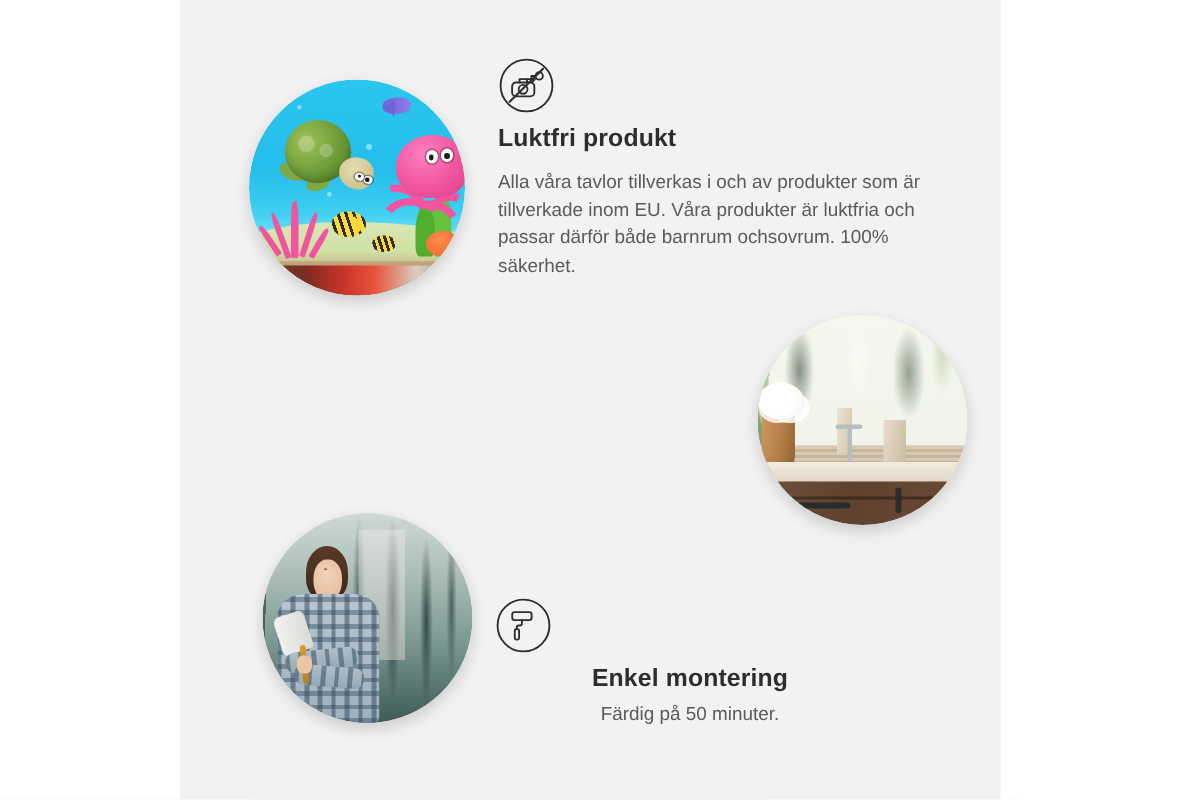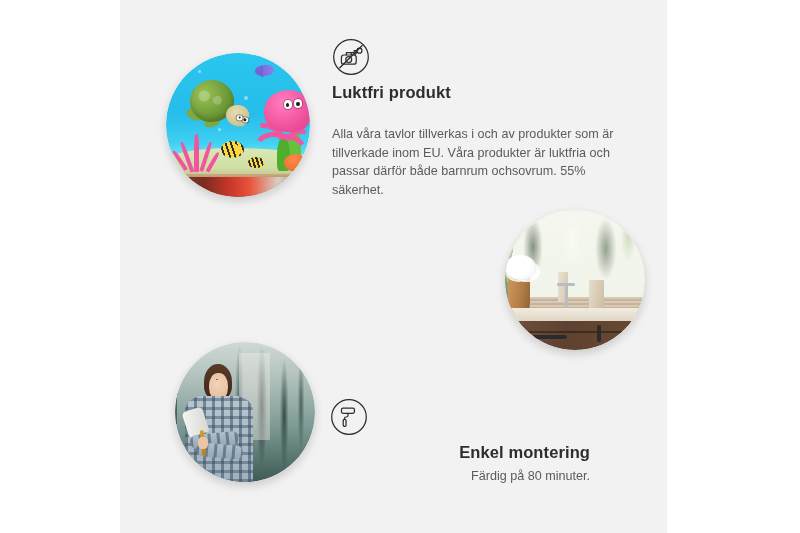--- a/index.html
+++ b/index.html
@@ -342,27 +342,27 @@
   }
   .feature p {
     margin: 0;
     font-size: 12.6px;
     line-height: 1.48;
     color: #5b5b5b;
   }
 
   .f1 { left: 332px; top: 38px; width: 290px; text-align: left; }
   .f1 .icon-wrap { margin-bottom: 7px; }
-  .f1 h3 { margin-bottom: 23px; }
+  .f1 h3 { margin-bottom: 10px; }
 
   .f2 { left: 210px; top: 232px; width: 270px; text-align: center; }
   .f2 .icon-wrap { margin: 0 auto 6px auto; }
   .f2 h3 { margin-bottom: 5px; }
 
-  .f3 { left: 330px; top: 398px; width: 260px; text-align: right; }
+  .f3 { left: 330px; top: 398px; width: 260px; text-align: center; }
   .f3 .icon-wrap { margin-bottom: 7px; }
   .f3 h3 { margin-bottom: 5px; }
 
   svg.glyph { display:block; width: 38px; height: 38px; }
 </style>
 </head>
 <body>
 
 <div class="stage">
 
@@ -459,30 +459,30 @@
         <path d="M15.1 17.9v-2.4h5.2v2.4"></path>
         <path d="M20.3 15.5h3.1"></path>
         <path d="M23.4 15.5v-2.2h2.6"></path>
         <circle cx="28.9" cy="13.3" r="2.6"></circle>
         <path d="M26 15.5l-1.9 2"></path>
         <circle cx="17.6" cy="22.7" r="3.1"></circle>
         <path d="M8.2 31.4L31.6 8.2" stroke-width="1.5"></path>
       </svg>
     </div>
     <h3>Luktfri produkt</h3>
-    <p>Alla våra tavlor tillverkas i och av produkter som är tillverkade inom EU. Våra produkter är luktfria och passar därför både barnrum ochsovrum. 55% säkerhet.</p>
+    <p>Alla våra tavlor tillverkas i och av produkter som är tillverkade inom EU. Våra produkter är luktfria och passar därför både barnrum ochsovrum. 100% säkerhet.</p>
   </div>
 
 
   <div class="feature f3">
     <div class="icon-wrap">
       <svg class="glyph" viewBox="0 0 40 40" fill="none" stroke="#2d2d2d" stroke-width="1.3" stroke-linecap="round" stroke-linejoin="round">
         <circle cx="20" cy="20" r="18.2"></circle>
         <rect x="12.1" y="10.6" width="13.6" height="5.6" rx="1.6"></rect>
         <path d="M18.9 16.2v2.2c0 .9-.7 1.6-1.6 1.6h-.5c-.9 0-1.6.7-1.6 1.6v.9"></path>
         <rect x="13.9" y="22.5" width="3" height="7.4" rx="1.1"></rect>
       </svg>
     </div>
     <h3>Enkel montering</h3>
-    <p>Färdig på 80 minuter.</p>
+    <p>Färdig på 50 minuter.</p>
   </div>
 
 </div>
 
 </body></html>

